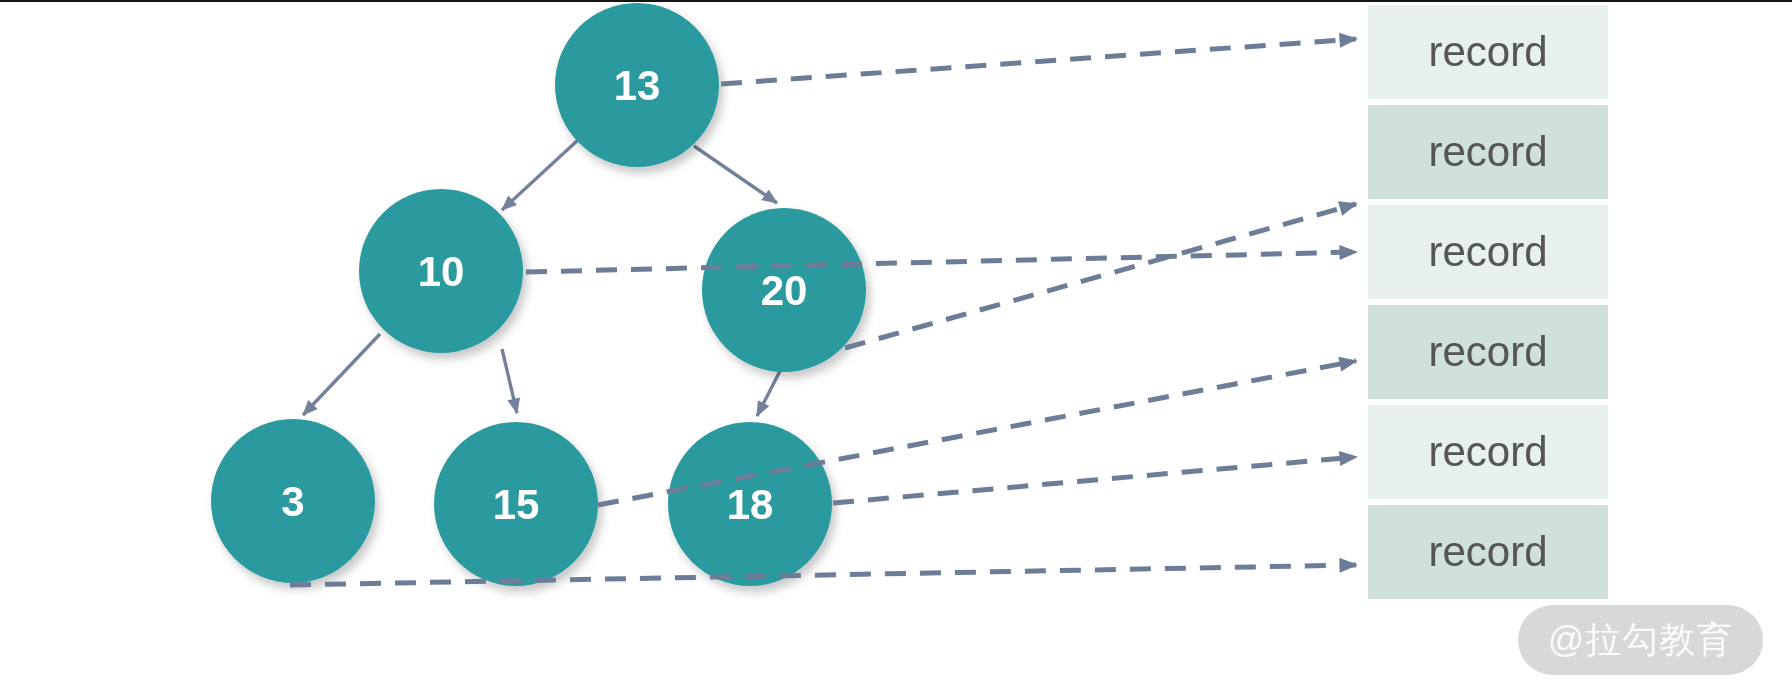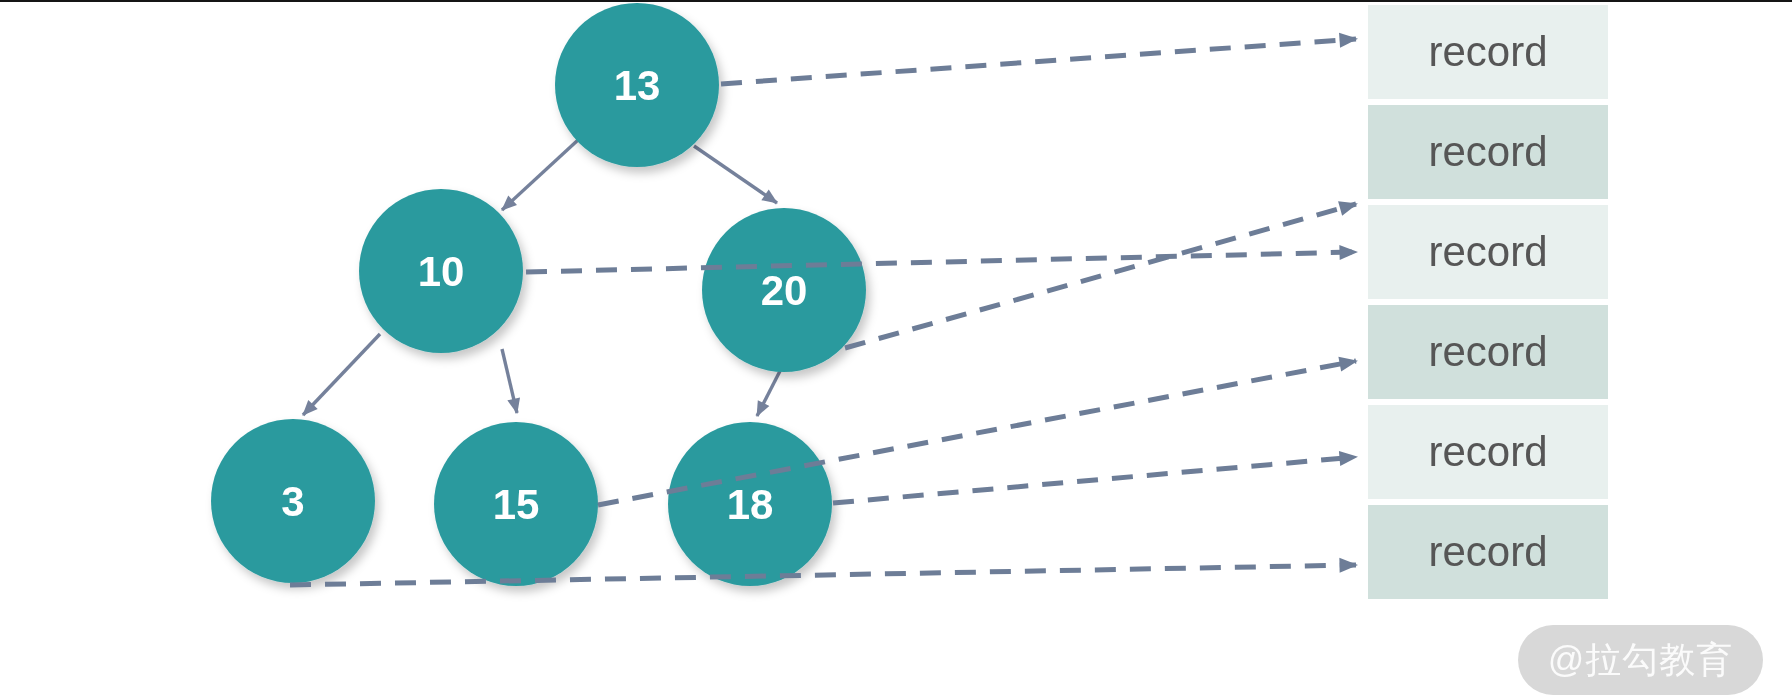--- a/index.html
+++ b/index.html
@@ -34,21 +34,20 @@
   #watermark {
     position: absolute;
     left: 1518px; top: 605px;
     width: 245px; height: 70px;
     border-radius: 35px;
     display: flex;
     align-items: center;
     justify-content: center;
     font-size: 36px;
     letter-spacing: 1px;
-    margin-top: 20px;
   }
   .node-label {
     font-family: "Liberation Sans", sans-serif;
     font-weight: bold;
   }
 </style>
 </head>
 <body>
 
 <div id="stage" style="background: rgb(255, 255, 255);">

